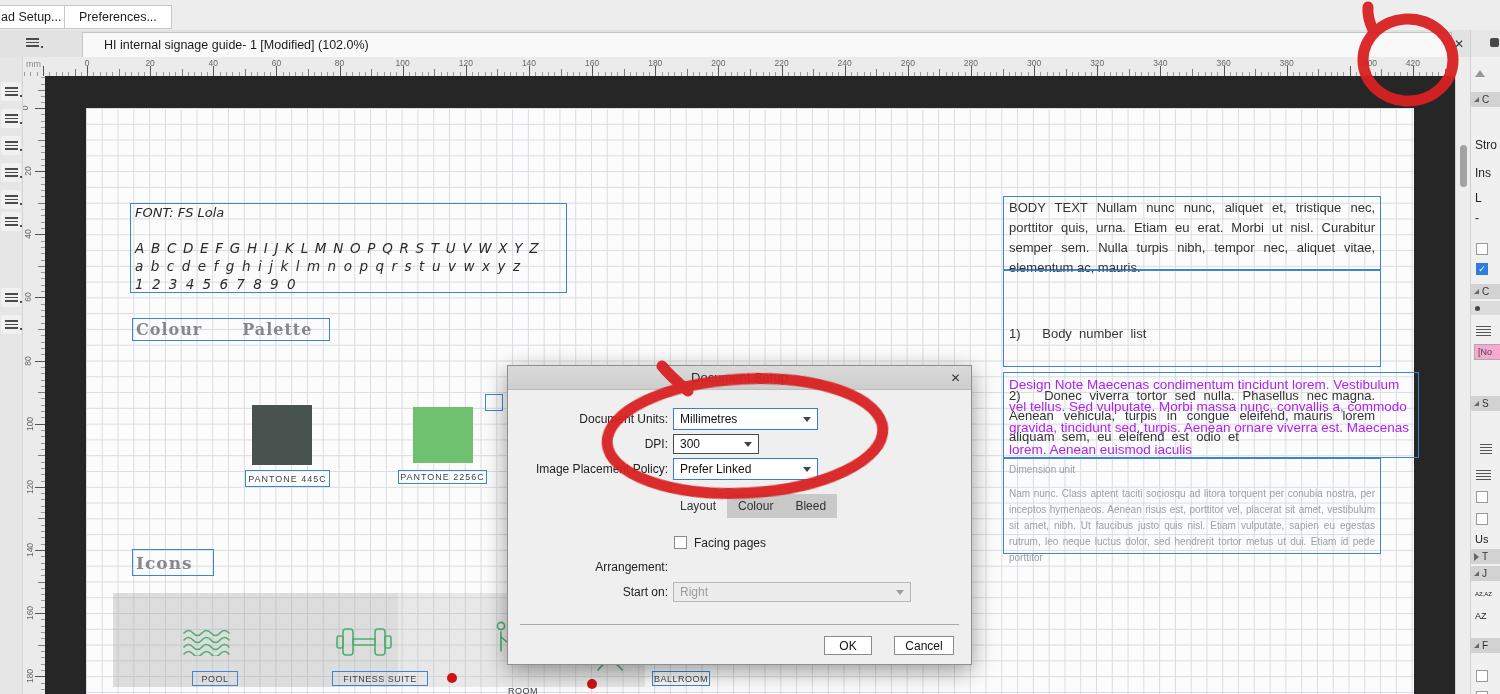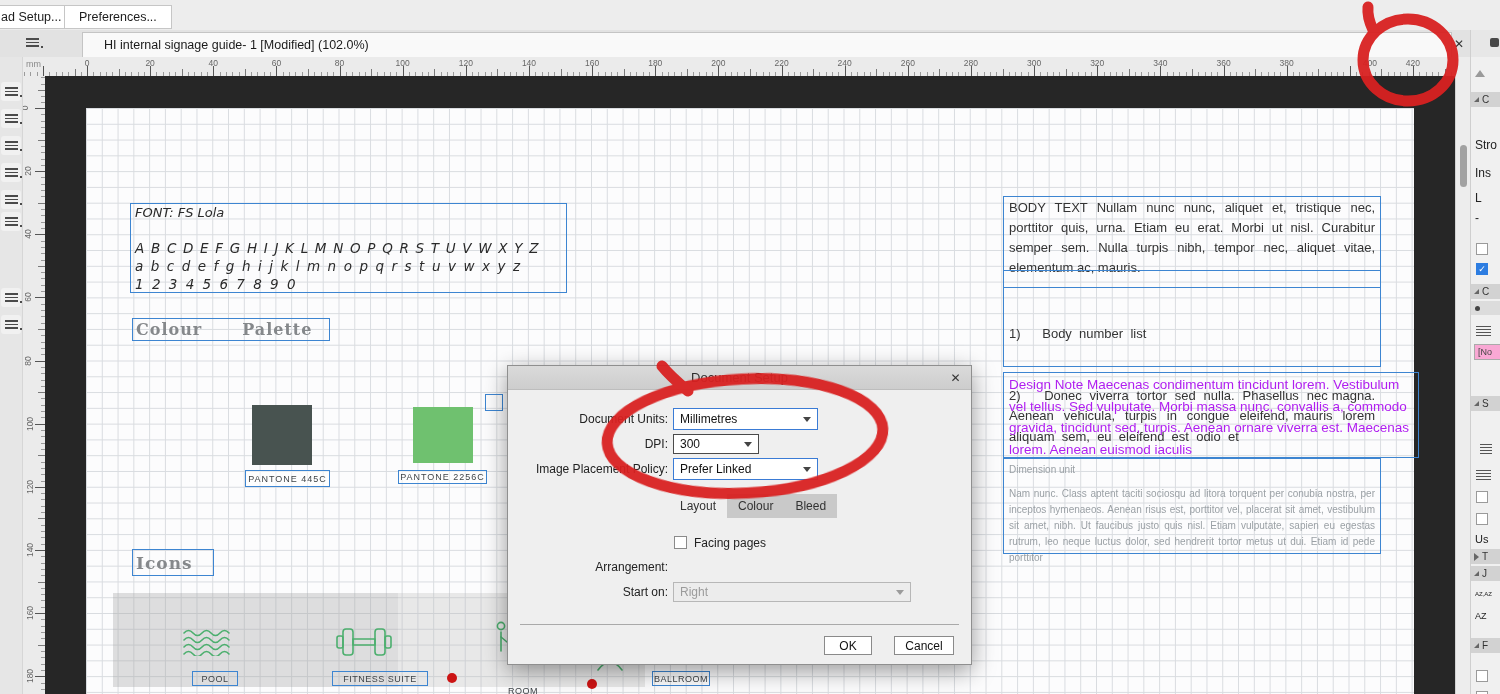--- a/index.html
+++ b/index.html
@@ -268,21 +268,21 @@
     </svg>
 
     <div class="room-label" style="left:106px;top:563px;width:46px;height:15px;">POOL</div>
     <div class="room-label" style="left:246px;top:563px;width:96px;height:15px;">FITNESS  SUITE</div>
     <div class="room-label" style="left:369px;top:563px;width:136px;height:31px;margin-top:45px;">BOARDROOM  -  MEETING</div>
     <div style="position:absolute;left:369px;top:578px;width:136px;text-align:center;font-size:9px;color:#3f4448;letter-spacing:.5px;">ROOM</div>
     <div class="room-label" style="left:566px;top:563px;width:58px;height:15px;">BALLROOM</div>
     <div class="red-dot" style="left:361px;top:565px;"></div>
     <div class="red-dot" style="left:501px;top:571px;"></div>
 
-    <div class="tframe justify" style="left:917px;top:88px;width:378px;height:92px;font-size:13px;line-height:20px;color:#333;padding:1px 5px;">
+    <div class="tframe justify" style="left:917px;top:88px;width:378px;height:74px;font-size:13px;line-height:20px;color:#333;padding:1px 5px;">
       <span>BODY TEXT Nullam nunc nunc, aliquet et, tristique nec, porttitor quis, urna. Etiam eu erat. Morbi ut nisl. Curabitur semper sem. Nulla turpis nibh, tempor nec, aliquet vitae, elementum ac, mauris.</span>
     </div>
     <div class="tframe" style="left:917px;top:162px;width:378px;height:97px;font-size:13px;line-height:20.5px;color:#333;padding:12px 5px 0;white-space:pre-wrap;">
       <div class="justify">1)      Body  number  list</div>
       <div class="justify">2)      Donec  viverra  tortor  sed  nulla.  Phasellus  nec magna.  Aenean  vehicula,  turpis  in  congue  eleifend, mauris  lorem  aliquam  sem,  eu  eleifend  est  odio  et</div>
     </div>
     <div class="tframe" id="design-note-frame" style="left: 917px; top: 264px; width: 416px; height: 86px; font-size: 13.5px; line-height: 21.5px; padding: 1px 5px; color: rgb(176, 30, 240);">
       <span>Design Note  Maecenas condimentum tincidunt lorem. Vestibulum vel tellus. Sed vulputate. Morbi massa nunc, convallis a, commodo gravida, tincidunt sed, turpis. Aenean ornare viverra est. Maecenas lorem. Aenean euismod iaculis</span>
     </div>
     <div class="tframe" style="left:917px;top:350px;width:378px;height:96px;font-size:10px;line-height:16px;color:#9aa0a5;padding:3px 5px;">

